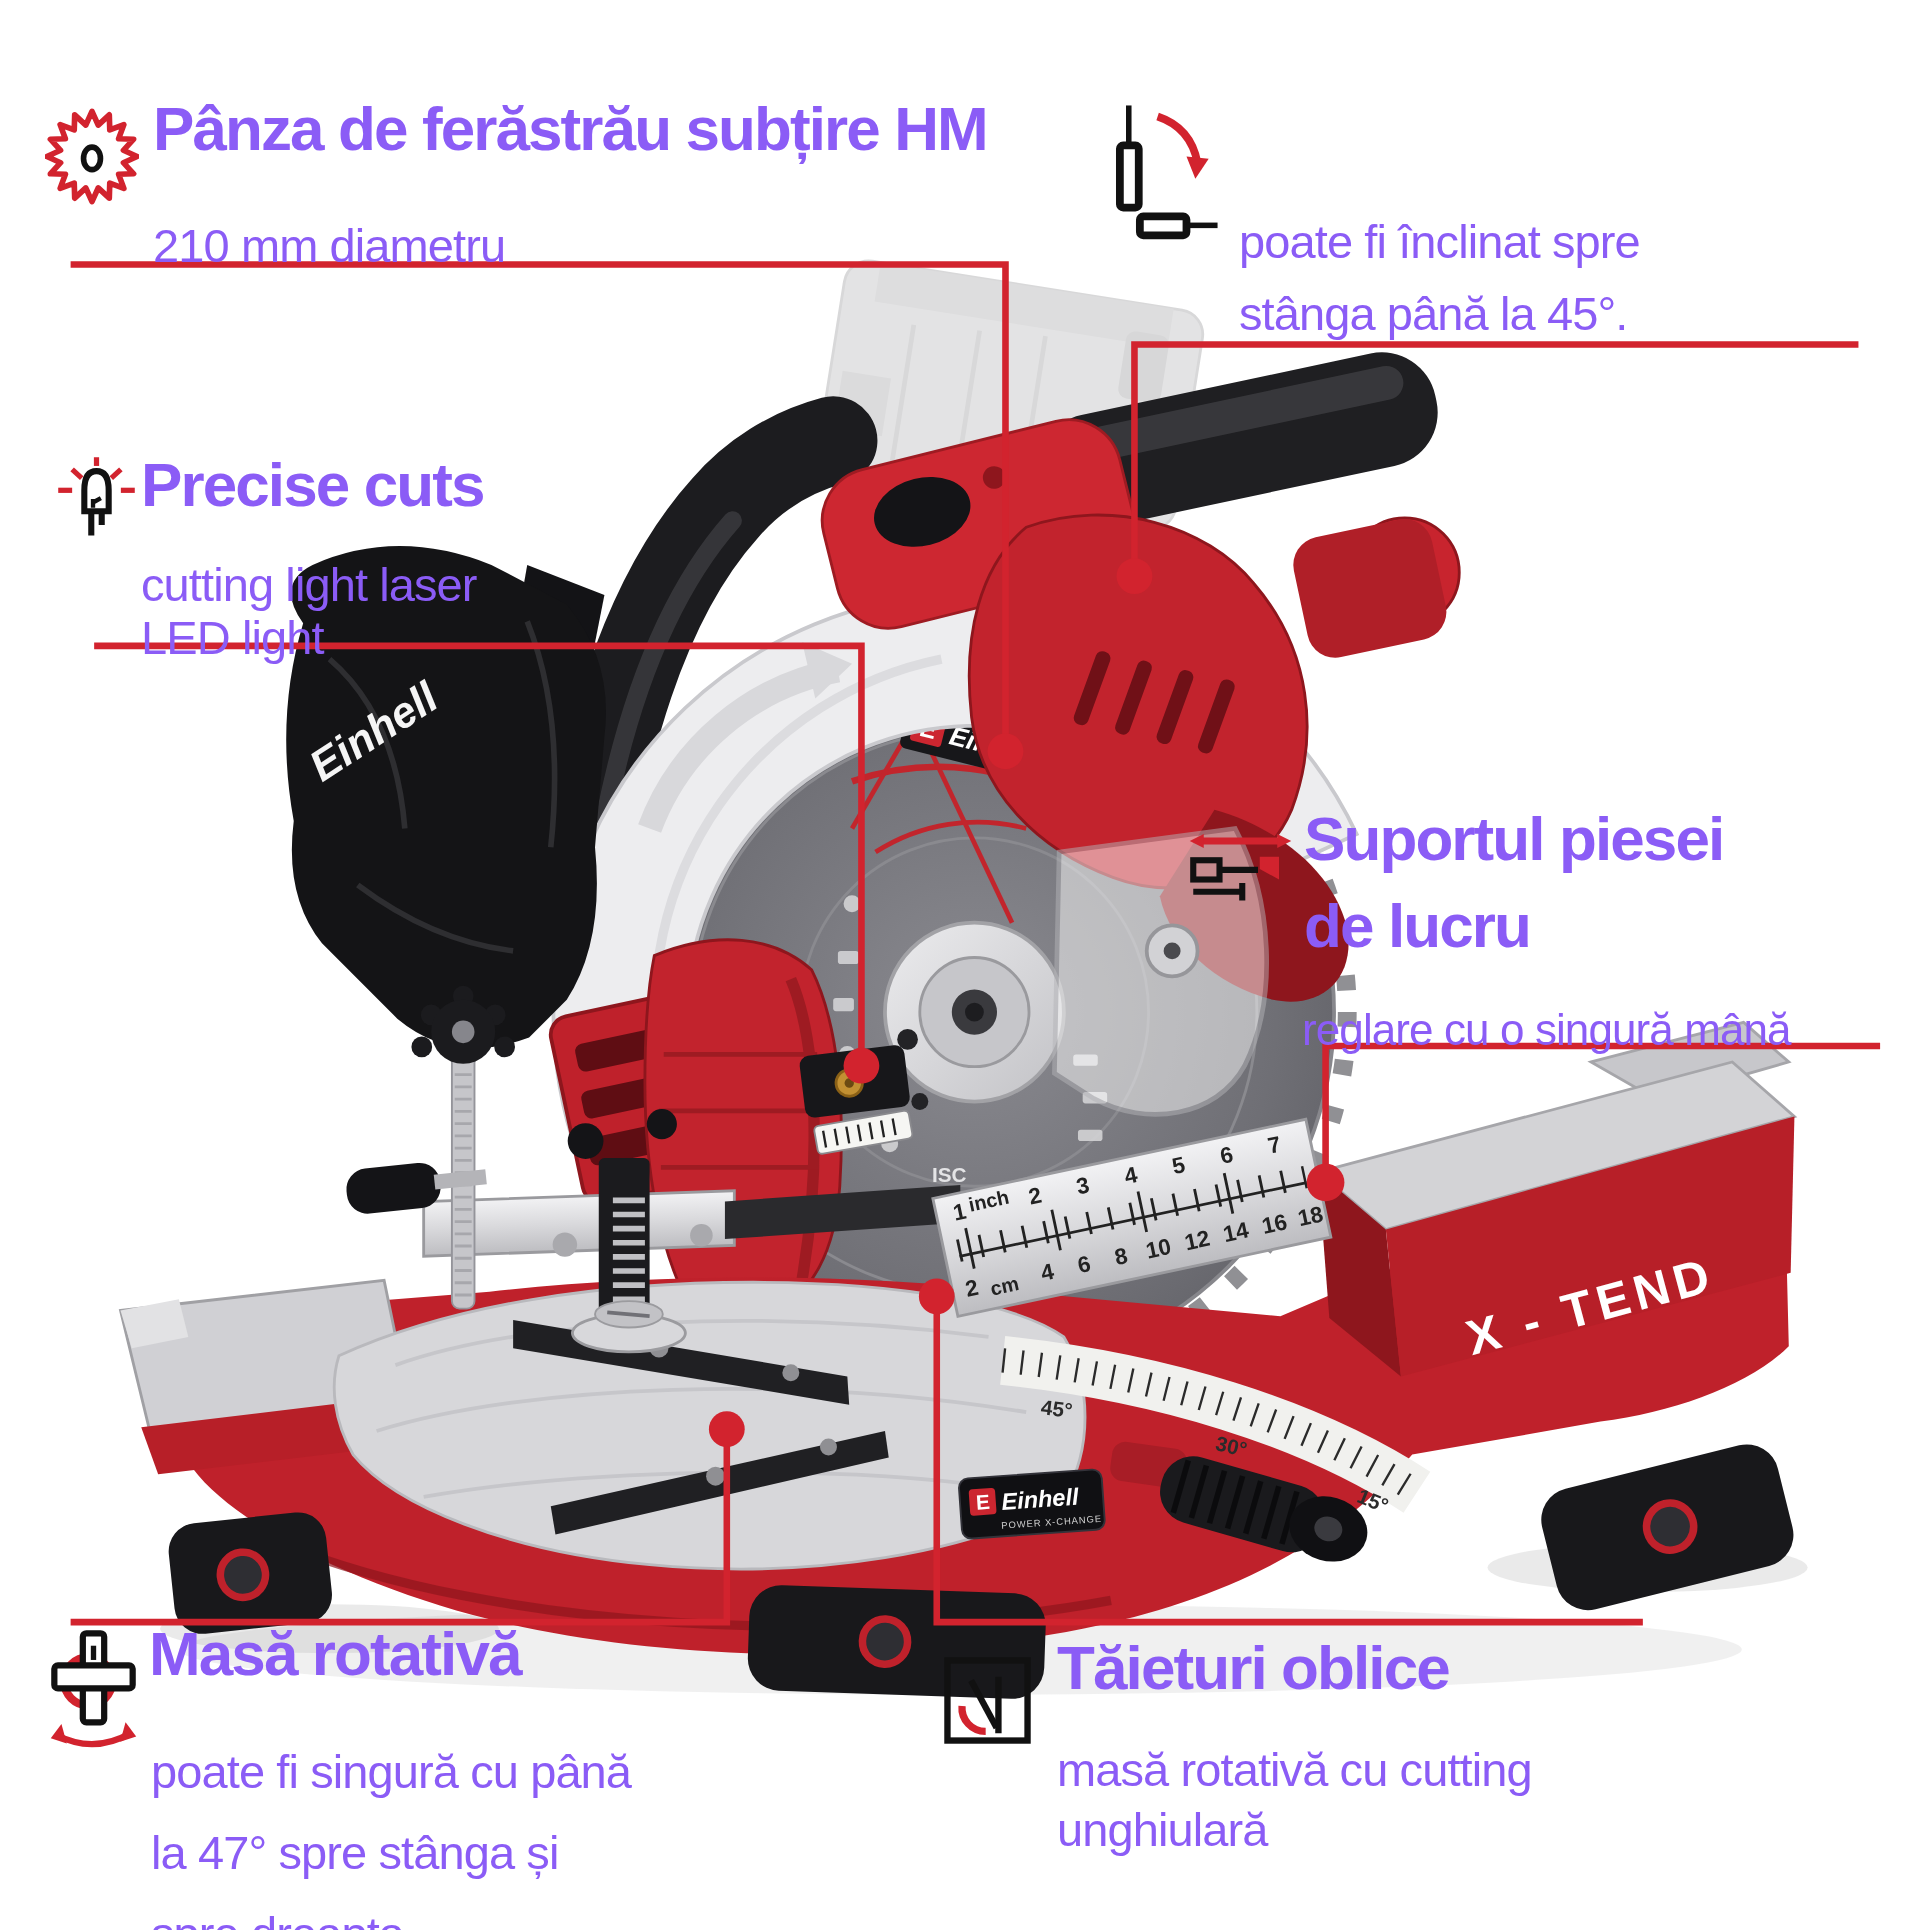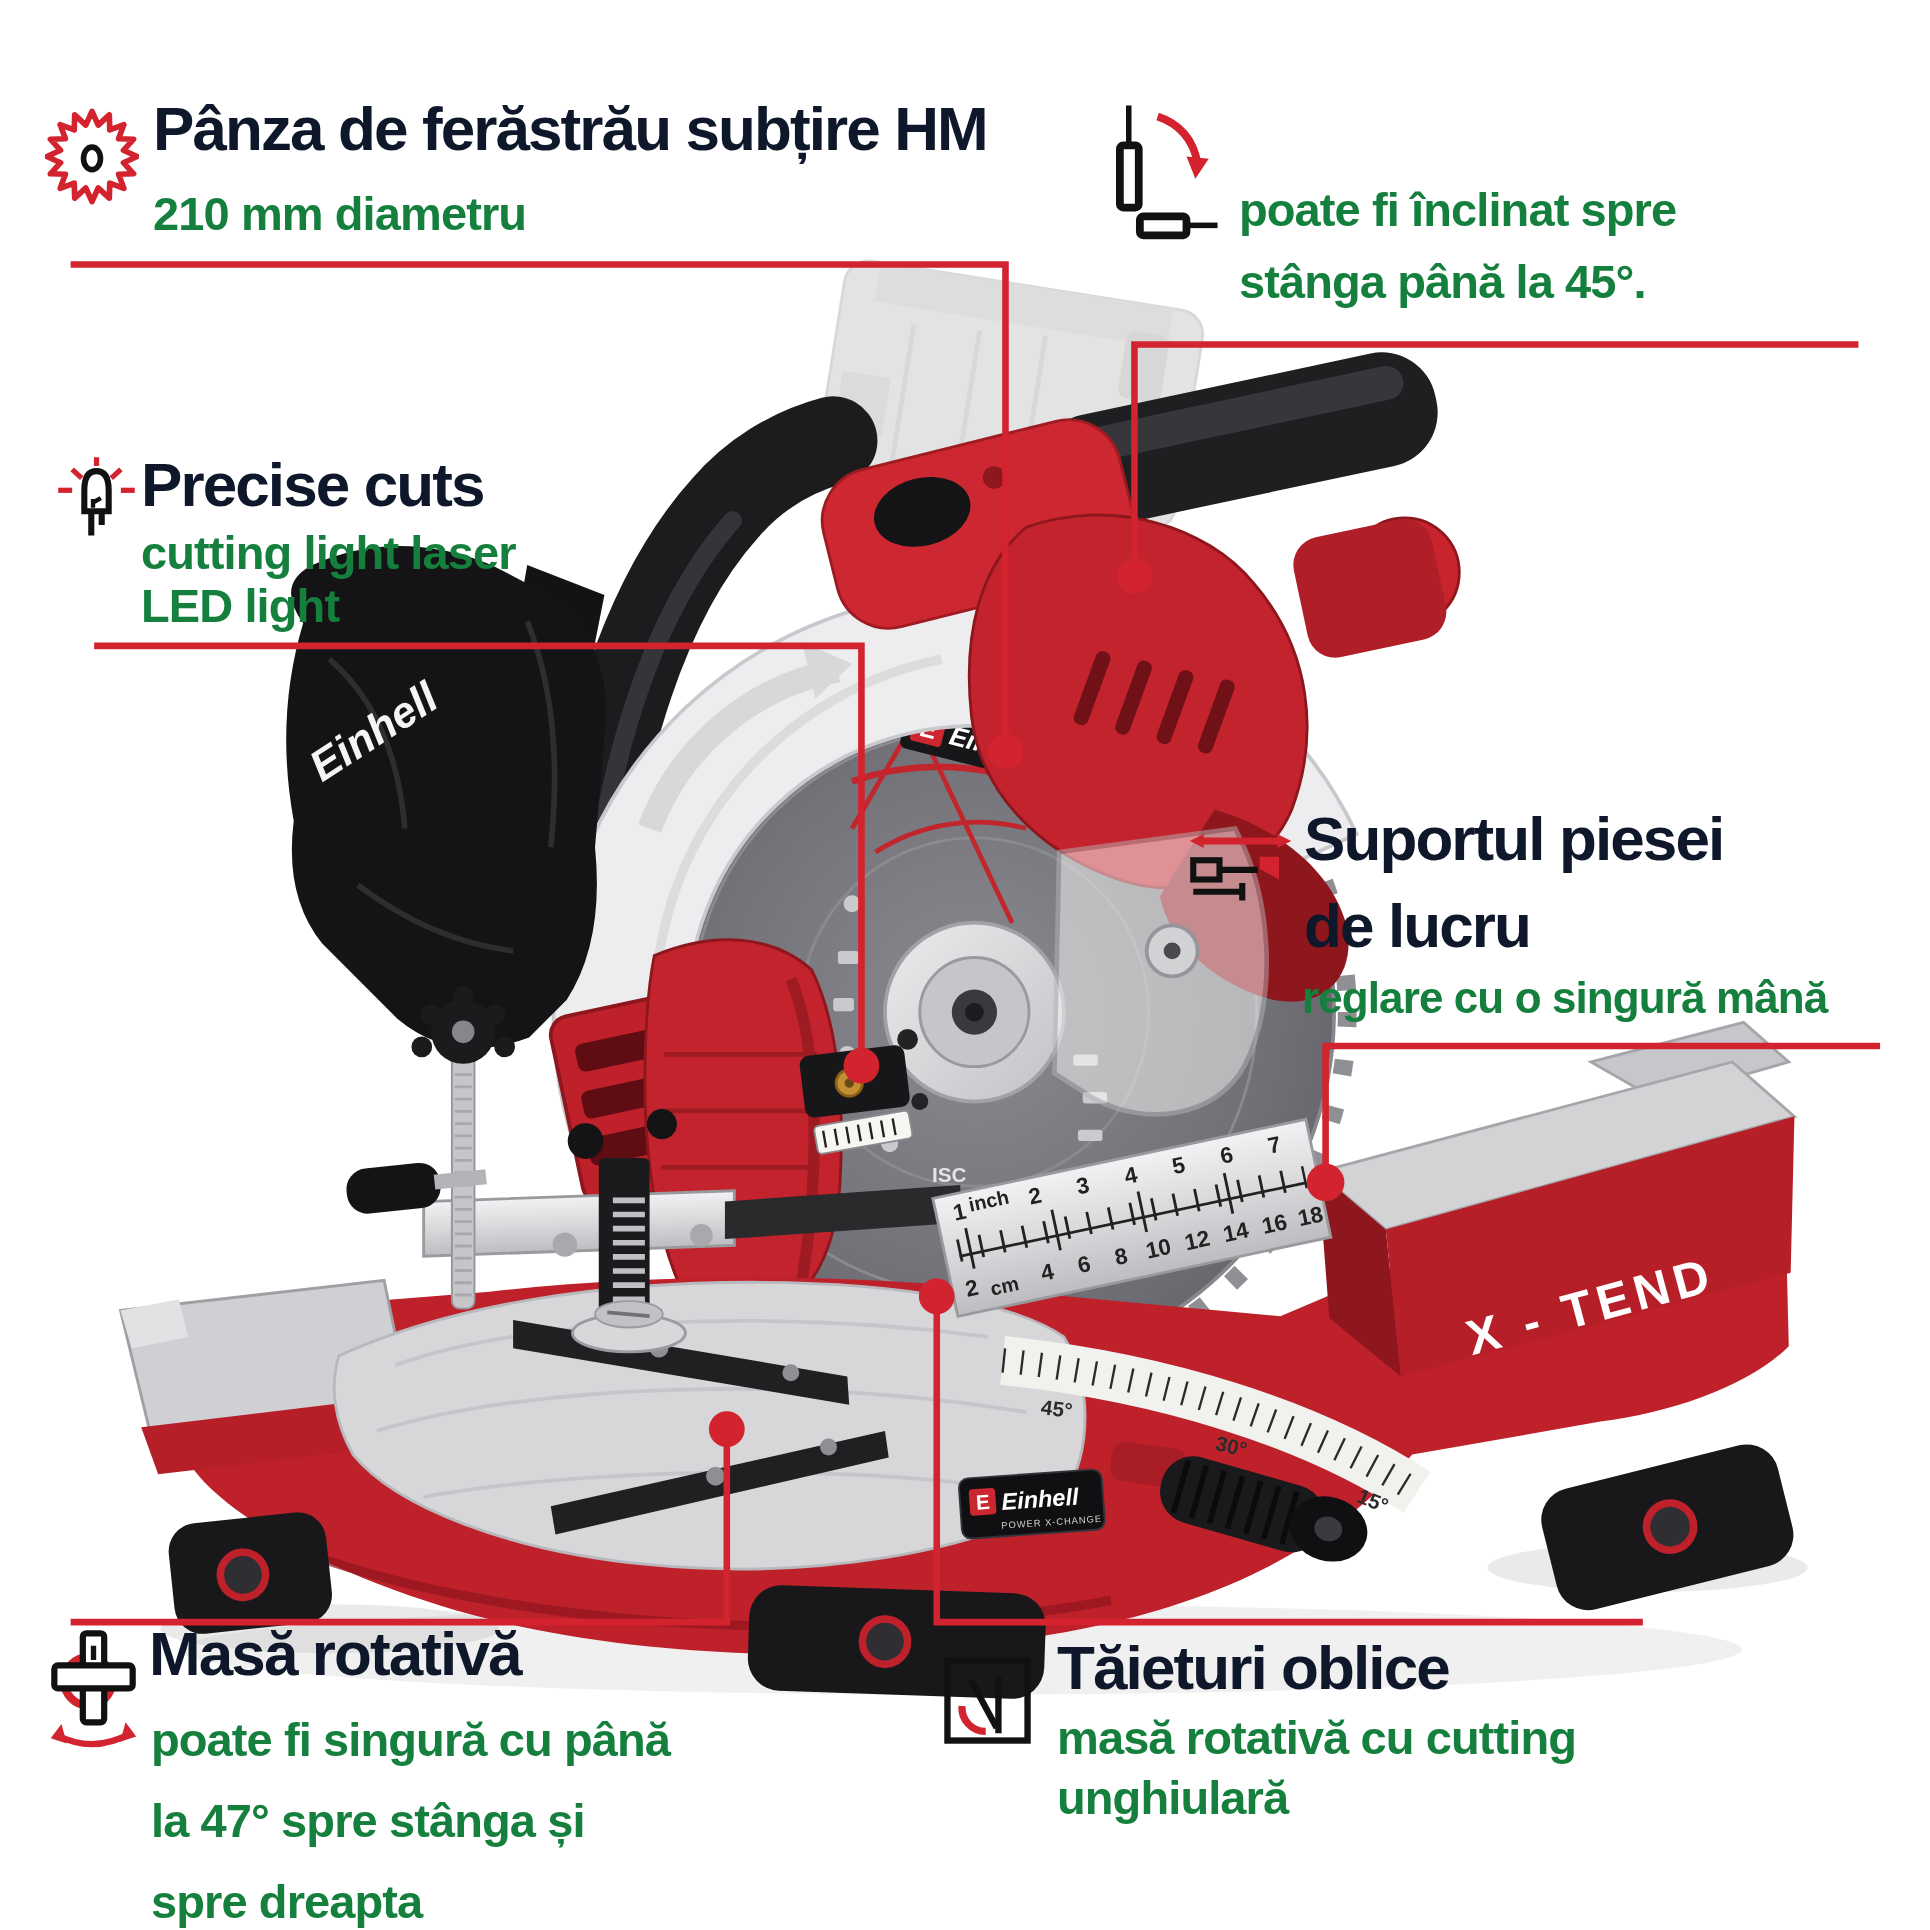--- a/index.html
+++ b/index.html
@@ -1,20 +1,20 @@
 <!DOCTYPE html>
 <html style="font-size:15px"><head>
 <meta charset="utf-8">
 <style>
   html,body{margin:0;padding:0;background:#fff;}
   #canvas{position:relative;width:1930px;height:1930px;background:#ffffff;overflow:hidden;
           font-family:"Liberation Sans","DejaVu Sans",sans-serif;}
   .abs{position:absolute;}
-  .h1{font-size:62px;font-weight:700;color:#0f172a;letter-spacing:-1.9px;white-space:nowrap;line-height:1;}
-  .sub{font-size:47px;font-weight:700;color:#15803d;letter-spacing:-0.9px;white-space:nowrap;line-height:1;}
+  .h1{font-size:62px;font-weight:700;color:#8b5cf6;letter-spacing:-1.9px;white-space:nowrap;line-height:1;}
+  .sub{font-size:47px;font-weight:400;color:#8b5cf6;letter-spacing:-0.9px;white-space:nowrap;line-height:1;margin-top:32px;}
   .sub.small{font-size:44px;}
   svg{display:block;}
   .nosel{user-select:none;}
 </style>
 </head>
 <body>
 
 <div id="canvas" class="nosel">
 
   <svg class="abs" style="left:0;top:0" width="1930" height="1930" viewBox="0 0 2050 2050">

